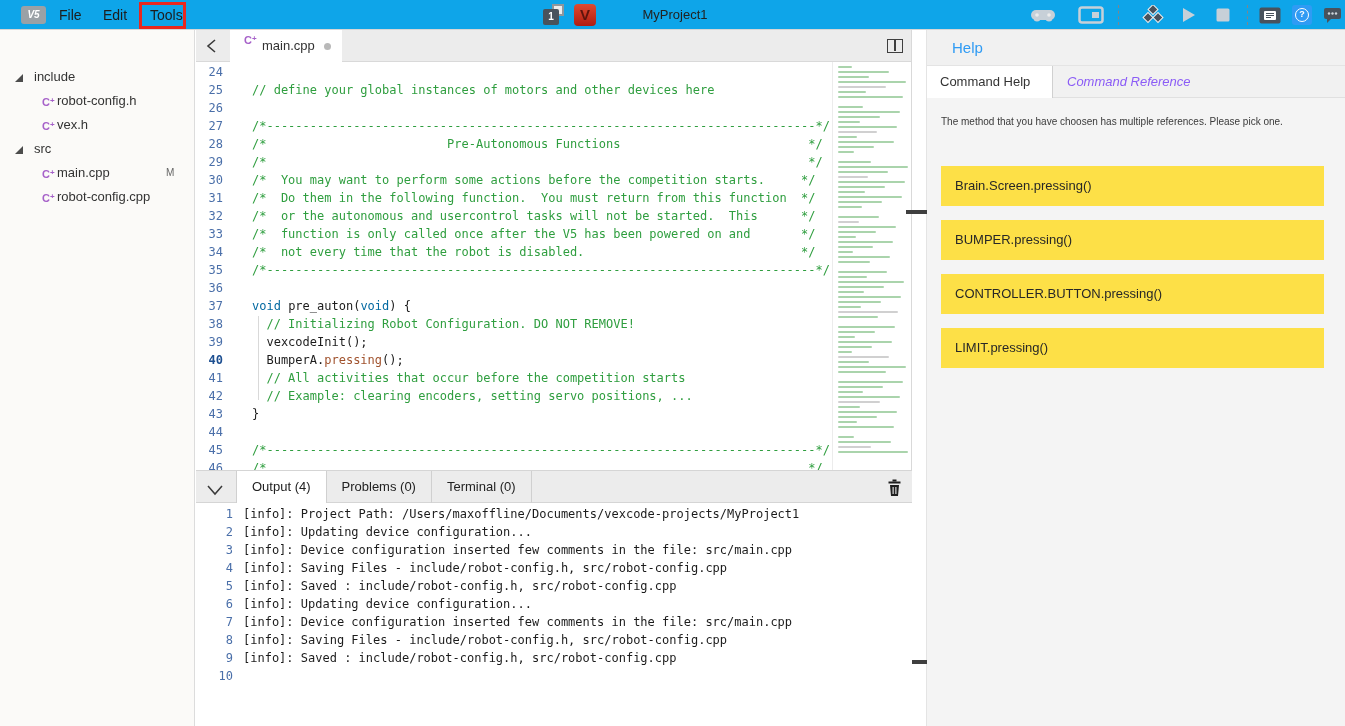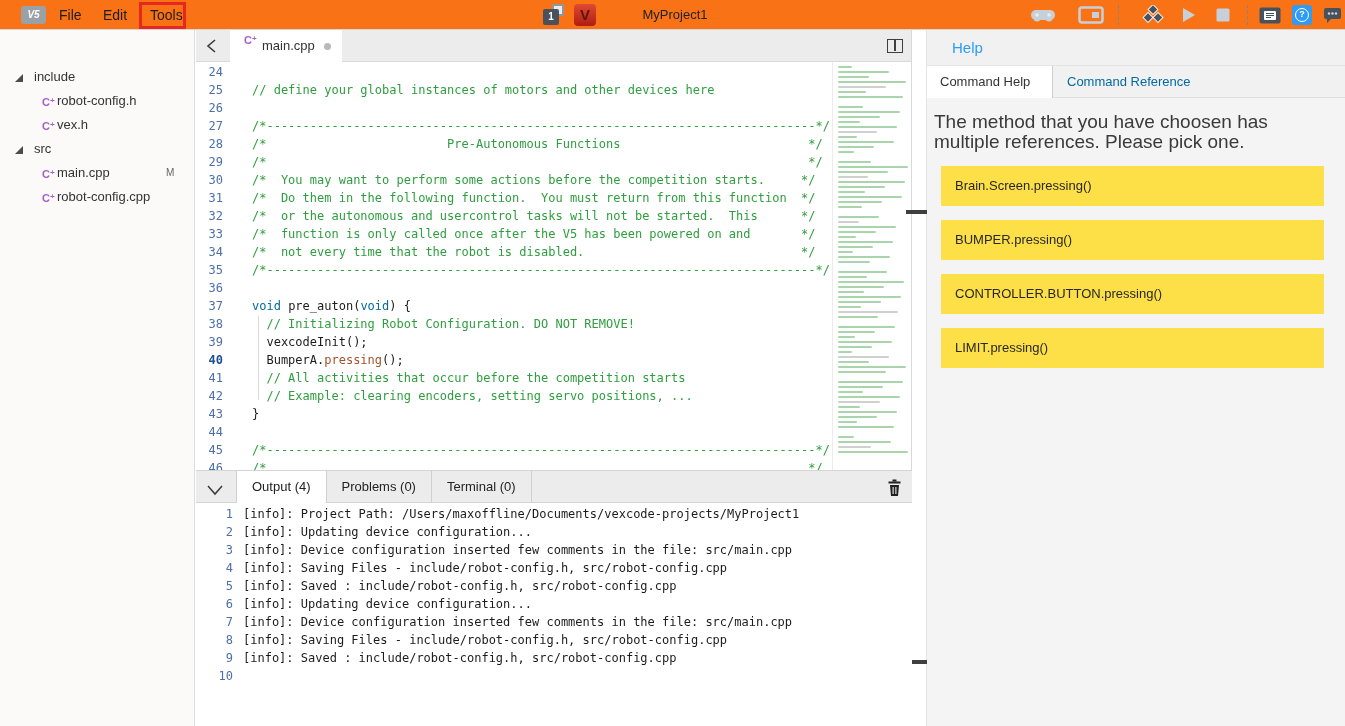--- a/index.html
+++ b/index.html
@@ -1,21 +1,21 @@
 <!DOCTYPE html>
 <html><head>
 <meta charset="utf-8">
 <style>
   *{margin:0;padding:0;box-sizing:border-box}
   html,body{width:1345px;height:726px;overflow:hidden;background:#fff;
     font-family:"Liberation Sans",sans-serif;}
   #app{position:relative;width:1345px;height:726px;background:#fff;}
 
   
-  #topbar{position:absolute;left:0;top:0;width:1345px;height:30px;background:#f97316;border-bottom:1px solid #d6d6d6;}
+  #topbar{position:absolute;left:0;top:0;width:1345px;height:30px;background:#0ea5e9;border-bottom:1px solid #d6d6d6;}
   .logo{position:absolute;left:21px;top:6px;width:25px;height:18px;background:#9aa1a6;border-radius:3px;color:#fff;font-size:10px;font-weight:bold;font-style:italic;text-align:center;line-height:18px;}
   .menu-item{position:absolute;top:0;height:30px;line-height:30px;font-size:14px;color:#1d1d1d;padding:0 4px;cursor:default;}
   #red-box{position:absolute;left:139px;top:2px;width:47px;height:27px;border:3px solid #e8281e;pointer-events:none;}
   .slot-icon{position:absolute;left:543px;top:4px;width:26px;height:23px;}
   .slot-back{position:absolute;left:9px;top:0;width:12px;height:12px;border:2px solid #8f969c;background:#ececec;}
   .slot-front{position:absolute;left:0;top:5px;width:16px;height:16px;background:#49525c;border-radius:2px;color:#fff;font-size:10px;font-weight:bold;text-align:center;line-height:16px;}
   .vex-icon{position:absolute;left:574px;top:4px;width:22px;height:22px;border-radius:4px;background:linear-gradient(#df4a31,#b01d11);color:#5e130c;font-weight:800;font-size:15px;text-align:center;line-height:21px;}
   #project-name{position:absolute;left:615px;top:0;width:120px;text-align:center;height:30px;line-height:30px;font-size:13px;color:#222;}
   .tb-ico{position:absolute;top:0;width:26px;height:30px;display:flex;align-items:center;justify-content:center;}
   .tb-div{position:absolute;top:5px;height:20px;border-left:1px dashed #7d858d;}
@@ -71,22 +71,22 @@
   .orow .num{position:absolute;left:0;width:37px;text-align:right;color:#4a6fa9;}
   .orow .otext{position:absolute;left:47px;top:0;}
 
   
   #help-panel{position:absolute;left:927px;top:30px;width:418px;height:696px;background:#f4f4f4;}
   #help-header{position:absolute;left:0;top:0;width:418px;height:36px;background:#f1f1f1;border-bottom:1px solid #e4e4e4;}
   #help-title{position:absolute;left:25px;top:0;height:36px;line-height:36px;font-size:15px;color:#2f9bf4;}
   #help-tabbar{position:absolute;left:0;top:36px;width:418px;height:32px;background:#f1f1f1;border-bottom:1px solid #e0e0e0;}
   .help-tab{position:absolute;top:0;height:32px;line-height:32px;font-size:13px;}
   .help-tab.active{left:0;width:126px;background:#fff;border-right:1px solid #d0d0d0;color:#333;padding-left:13px;}
-  .help-tab.inactive{left:140px;color:#0369a1;}
-  #help-message{position:absolute;left:7px;top:82px;width:392px;font-size:19px;line-height:20px;color:#3a3a3a;}
+  .help-tab.inactive{left:140px;color:#8b5cf6;font-style:italic;}
+  #help-message{position:absolute;left:14px;top:82px;width:392px;font-size:10px;line-height:20px;color:#3a3a3a;}
   .help-option{position:absolute;left:14px;width:383px;height:40px;background:#fde047;color:#272727;font-size:13px;line-height:40px;padding-left:14px;cursor:pointer;}
 </style>
 </head>
 <body>
 
 <div id="app">
 
   <div id="topbar">
     <div class="logo">V5</div>
     <div id="menu-items">

